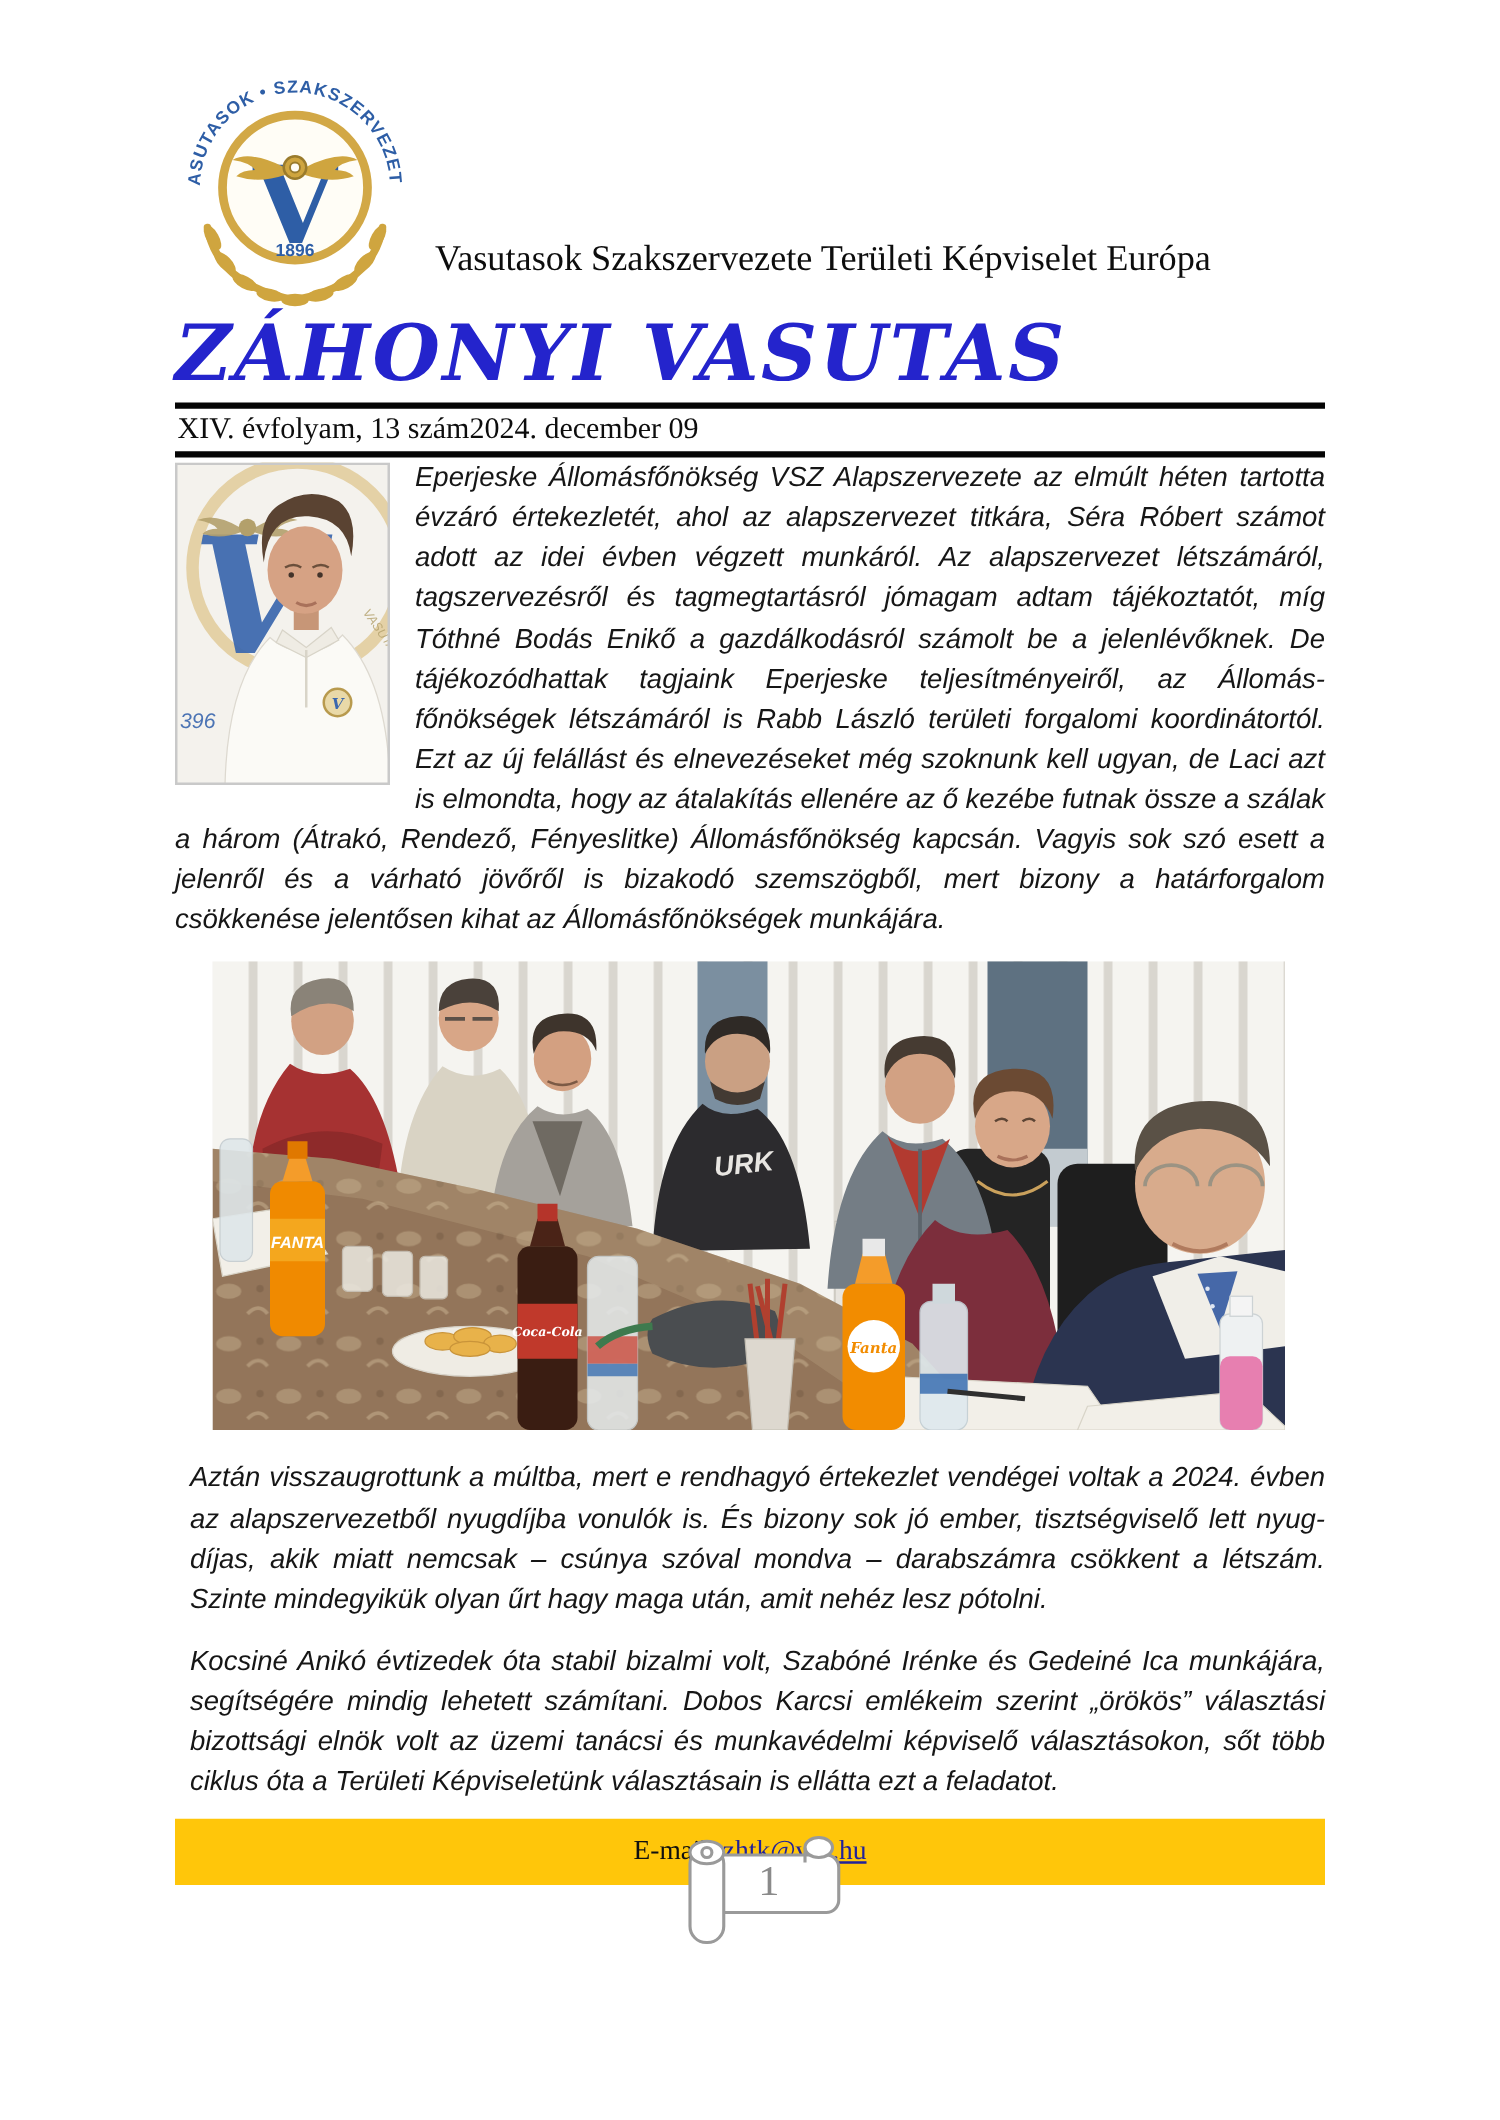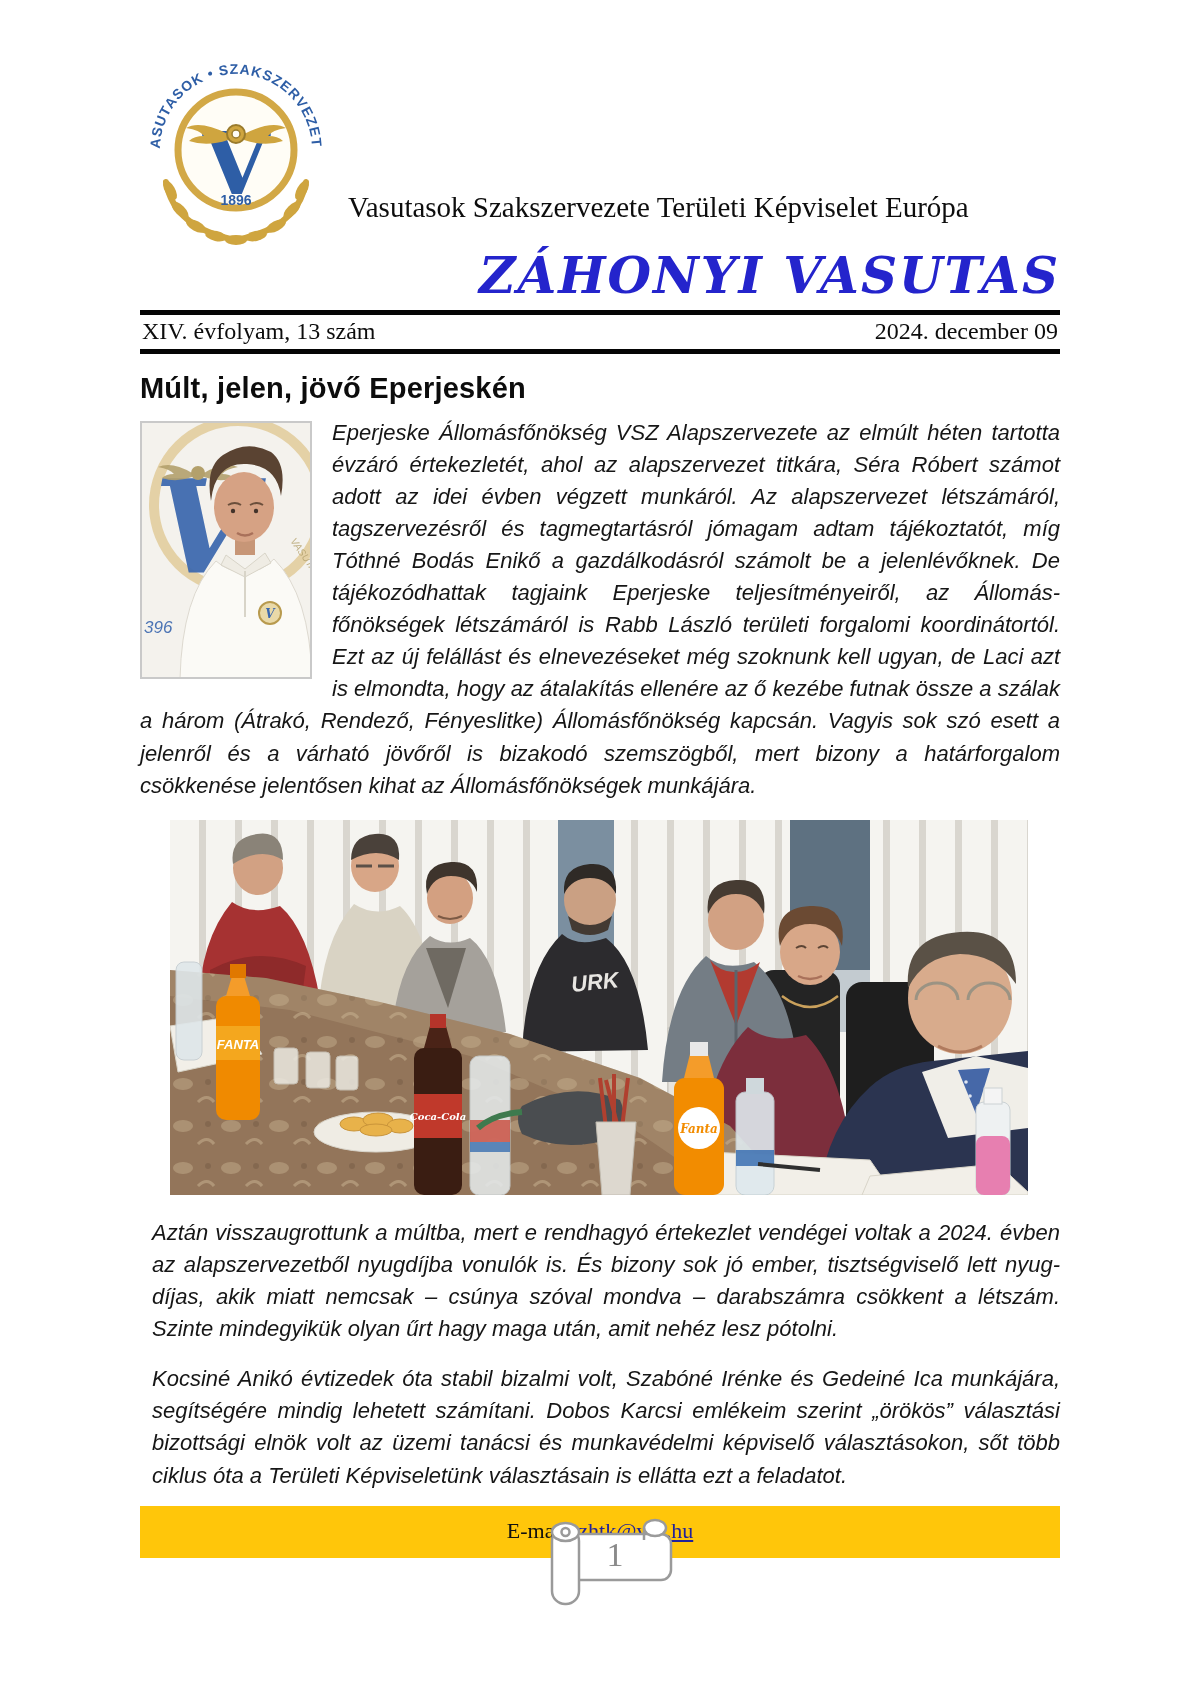--- a/index.html
+++ b/index.html
@@ -5,25 +5,25 @@
   html,body{margin:0;padding:0;background:#fff;}
   .page{position:relative;width:1200px;height:1696px;background:#fff;overflow:hidden;
         font-family:"Liberation Serif",serif;color:#111;}
   .inner{padding:64px 140px 0 140px;}
 
   
   .masthead{display:flex;align-items:flex-end;}
   .logo-box{width:192px;height:184px;flex:0 0 auto;}
   .org-line{font-size:29px;color:#0d0d0d;padding:0 0 24px 16px;white-space:nowrap;}
   .title{font-family:"DejaVu Serif",serif;font-style:italic;font-weight:bold;
-         font-size:50px;color:#2424cc;text-align:right;letter-spacing:2px;
+         font-size:62px;color:#2424cc;text-align:left;letter-spacing:2px;
          margin-top:2px;line-height:1.05;}
   .rule{height:5px;background:#050505;}
   .rule.r1{margin-top:7px;}
-  .meta{display:flex;justify-content:space-between;font-size:24px;color:#0d0d0d;
+  .meta{display:flex;font-size:24px;color:#0d0d0d;
         padding:3px 2px 4px 2px;}
 
   
   .headline{font-family:"Liberation Sans",sans-serif;font-weight:bold;font-size:29px;
             color:#0c0c0c;margin:18px 0 12px 0;letter-spacing:.2px;}
   .body-copy{font-family:"Liberation Sans",sans-serif;font-style:italic;font-size:22px;
              line-height:1.46;text-align:justify;color:#161616;}
   .body-copy p{margin:0 0 18px 0;}
   .portrait{float:left;width:172px;height:258px;margin:4px 20px 4px 0;}
   .photo-wrap{margin:14px 0 0 30px;width:858px;height:375px;}
@@ -87,21 +87,20 @@
 
     <div class="title">ZÁHONYI VASUTAS</div>
 
     <div class="rule r1"></div>
     <div class="meta">
       <span>XIV. évfolyam, 13 szám</span>
       <span>2024. december 09</span>
     </div>
     <div class="rule"></div>
 
-    <div class="headline">Múlt, jelen, jövő Eperjeskén</div>
 
     <div class="body-copy">
       <div class="portrait">
         <svg width="172" height="258" viewBox="0 0 172 258">
           <rect width="172" height="258" fill="#f4f2ed"></rect>
 
           <circle cx="98" cy="84" r="84" fill="none" stroke="#dfc58e" stroke-width="10" opacity=".75"></circle>
           <text x="14" y="152" font-family="DejaVu Serif, serif" font-size="130" font-weight="bold" fill="#3a67ae" opacity=".92">V</text>
           <path d="M52,52 q-20,-12 -34,-6 q12,2 16,7 q-8,0 -12,4 q14,5 30,-1 z" fill="#b3a06b" opacity=".9"></path>
           <path d="M64,52 q20,-12 34,-6 q-12,2 -16,7 q8,0 12,4 q-14,5 -30,-1 z" fill="#b3a06b" opacity=".9"></path>

